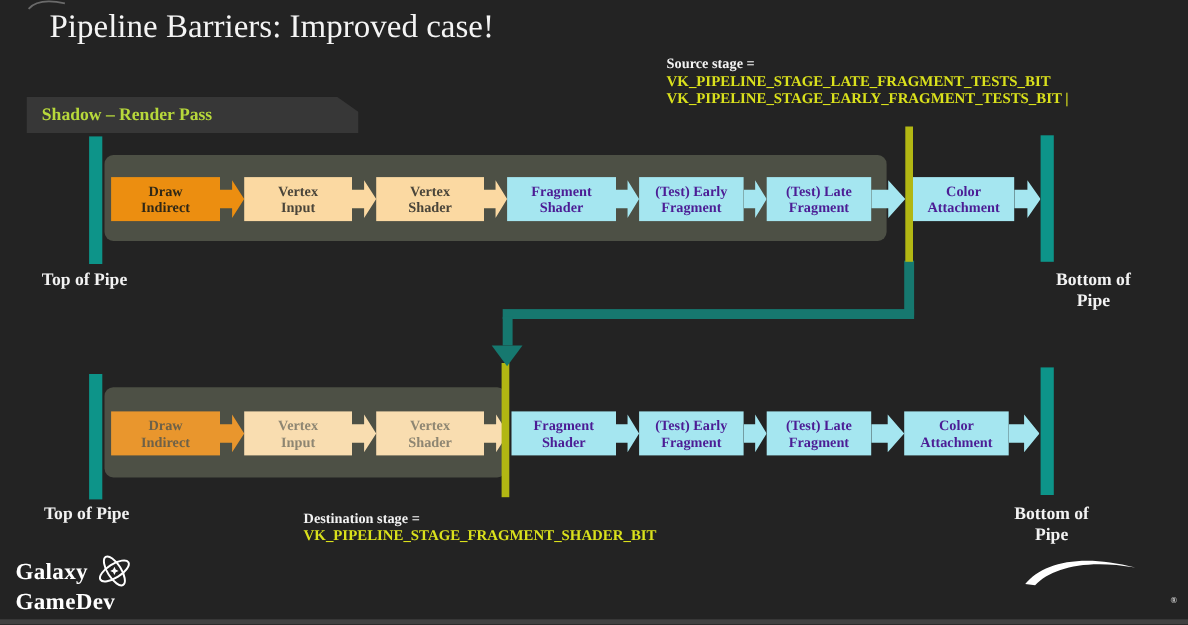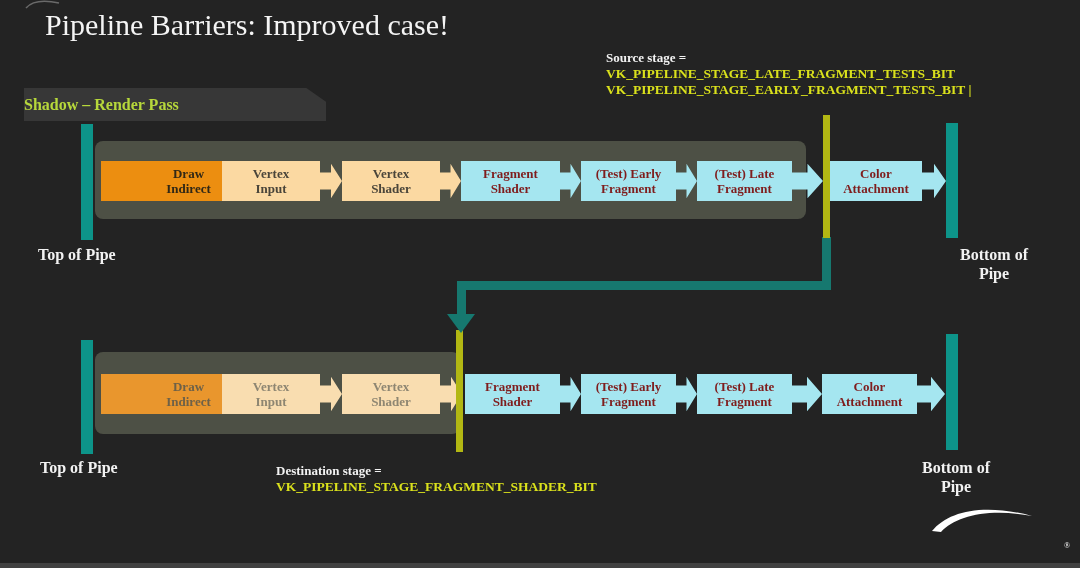--- a/index.html
+++ b/index.html
@@ -16,43 +16,43 @@
     white-space:nowrap;
   }
 
   .pill{
     background:var(--label_pill_gray,#373737);
     width:302px;height:33px;
     clip-path:polygon(0 0, 93.5% 0, 100% 42%, 100% 100%, 0 100%);
     display:flex;align-items:center;
   }
   .pill span{
-    font-size:16px;font-weight:bold;
+    padding-left:14px;font-size:16px;font-weight:bold;
     color:var(--pass_label_green,#b7d83b);white-space:nowrap;
   }
 
   .teal-bar{background:var(--pipe_teal,#0d9489);width:12px;}
   .yellow-bar{background:var(--barrier_olive,#b2b713);width:7px;z-index:5;}
 
   .container-band{
     background:var(--stage_container_gray,#4d5045);
     border-radius:8px;z-index:1;
   }
 
   .stage{
     height:40px;display:flex;flex-direction:column;align-items:center;justify-content:center;
     z-index:3;text-align:center;
   }
   .stage span{display:block;font-size:13px;font-weight:bold;line-height:15px;white-space:nowrap;}
-  .stage.orange{background:var(--stage_orange,#ec8e10);padding-left:38px;}
+  .stage.orange{background:var(--stage_orange,#ec8e10);}
   .stage.orange span{color:#312816;}
   .stage.peach{background:var(--stage_peach,#fbd9a2);}
   .stage.peach span{color:#4a453a;}
   .stage.blue{background:var(--stage_blue,#a5e6f0);}
-  .stage.blue span{color:#7f1d1d;}
+  .stage.blue span{color:#4c1d95;}
   .stage.orange.muted{background:var(--stage_orange_muted,#e9962d);}
   .stage.orange.muted span{color:#6e6148;}
   .stage.peach.muted{background:var(--stage_peach_muted,#f9ddb0);}
   .stage.peach.muted span{color:#8e8672;}
 
   .sarrow{
     height:40px;z-index:2;
     clip-path:polygon(0 29%, 50% 29%, 50% 7%, 100% 50%, 50% 93%, 50% 71%, 0 71%);
   }
   .sarrow.orange{background:var(--stage_orange,#ec8e10);}
@@ -208,20 +208,35 @@
   <div class="abs pipe-label center" style="left:910px;top:458px;width:92px">
     <div>Bottom of</div>
     <div>Pipe</div>
   </div>
 
   <div class="abs annotation" style="left:276px;top:463px;width:400px">
     <div class="ann-label">Destination stage =</div>
     <div class="ann-vk">VK_PIPELINE_STAGE_FRAGMENT_SHADER_BIT</div>
   </div>
 
+  <div class="abs galaxy-logo">
+    <div class="galaxy-line">
+      <span>Galaxy</span>
+      <svg width="36" height="30" viewBox="0 0 36 30">
+        <g fill="none" stroke="#ffffff" stroke-width="1.8">
+          <ellipse cx="18" cy="15" rx="15" ry="6.2" transform="rotate(-32 18 15)"></ellipse>
+          <ellipse cx="18" cy="15" rx="15" ry="6.2" transform="rotate(58 18 15)"></ellipse>
+        </g>
+        <path d="M18 11.2 L19.2 13.8 L21.8 15 L19.2 16.2 L18 18.8 L16.8 16.2 L14.2 15 L16.8 13.8 Z" fill="#ffffff"></path>
+      </svg>
+    </div>
+    <div class="galaxy-line">
+      <span>GameDev</span>
+    </div>
+  </div>
 
   <div class="abs vulkan-logo">
     <svg class="abs" style="left:0;top:2px" width="104" height="28" viewBox="0 0 104 28">
       <path d="M2 26 C 18 6, 54 -2, 102 11 C 58 3, 26 11, 11 27 Z" fill="#ffffff"></path>
     </svg>
     <div class="vulkan-reg">®</div>
   </div>
 
   <div class="abs bottom-strip"></div>
 </div>

